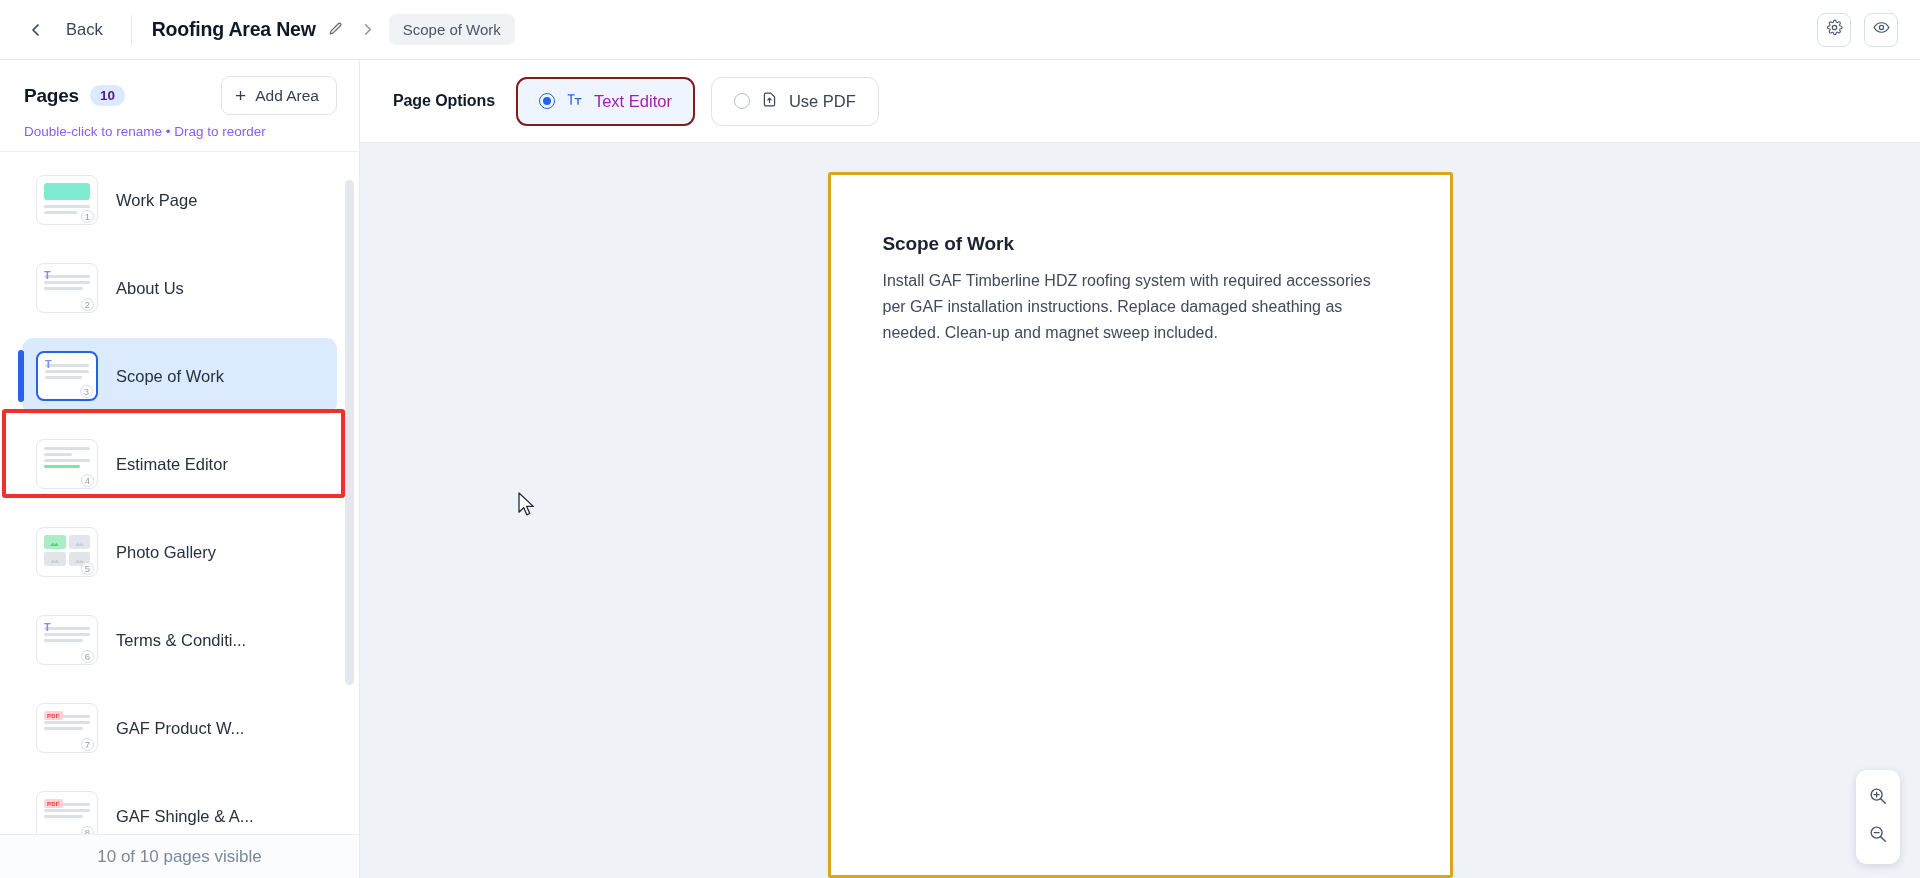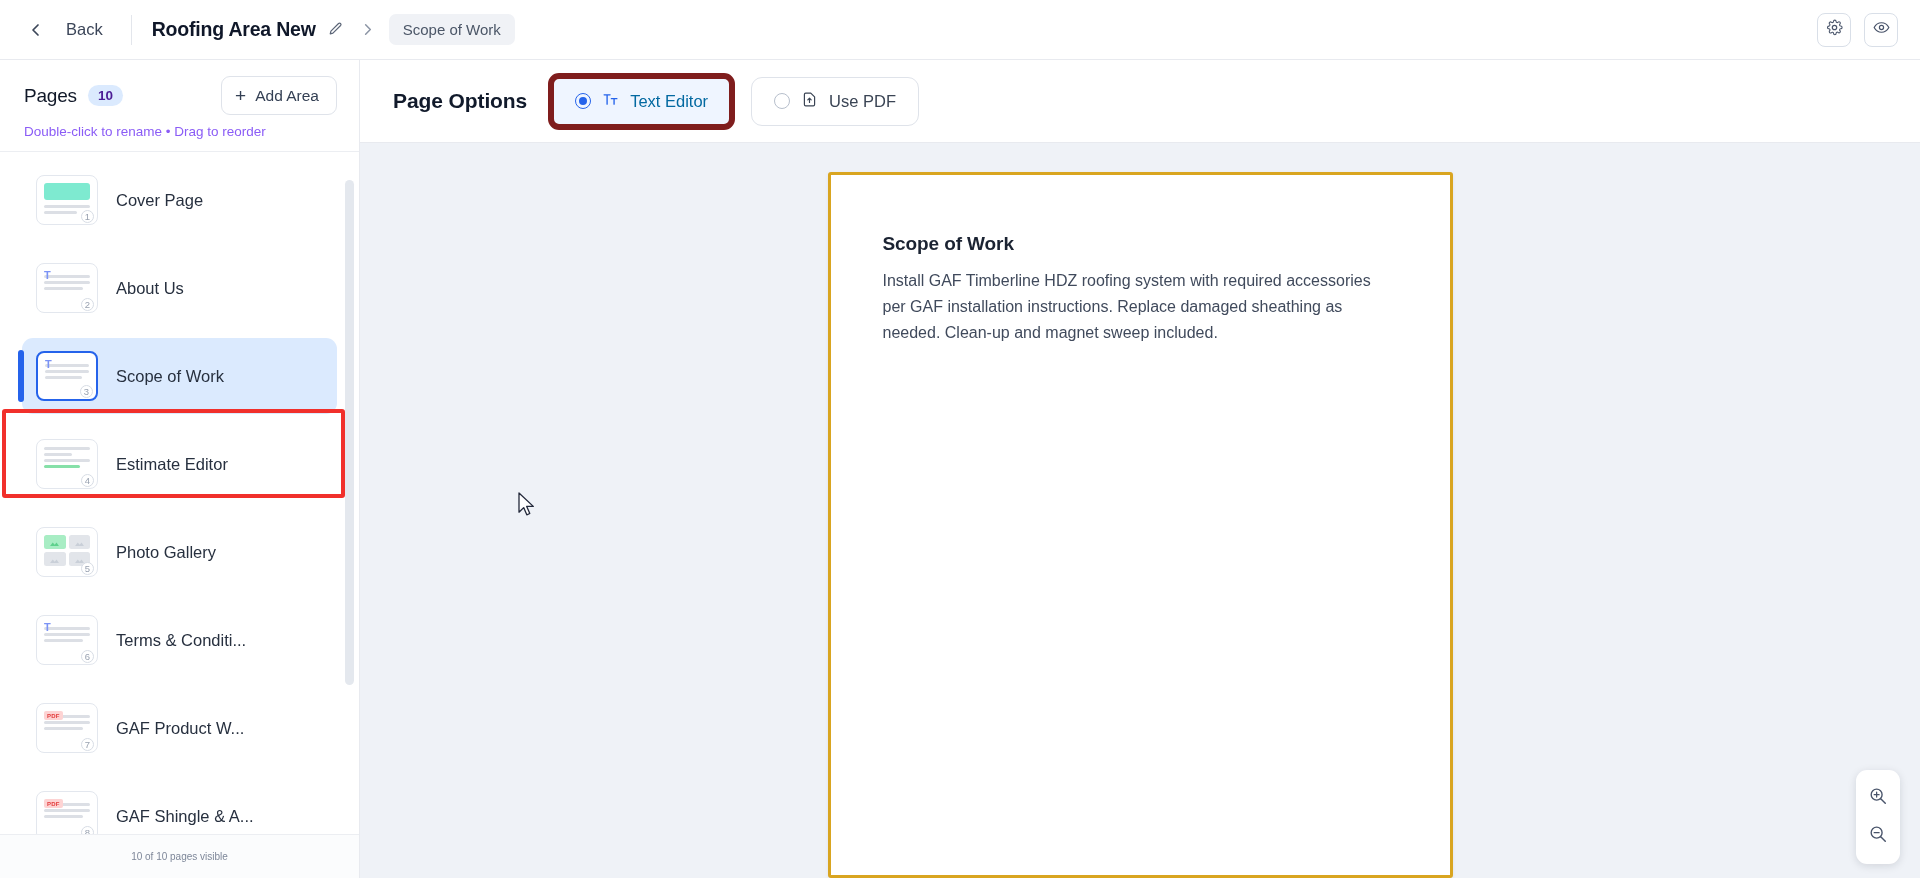--- a/index.html
+++ b/index.html
@@ -53,21 +53,21 @@
   
   .sidebar {
     width: 360px; min-width: 360px;
     background: #ffffff;
     border-right: 1px solid #e8eaef;
     display: flex; flex-direction: column;
     position: relative;
   }
   .side-head { padding: 16px 22px 0 24px; }
   .side-head-row { display: flex; align-items: center; }
-  .pages-label { font-size: 19px; font-weight: normal; color: #101828; letter-spacing:-0.2px; }
+  .pages-label { font-size: 19px; font-weight: bold; color: #101828; letter-spacing:-0.2px; }
   .pages-count {
     margin-left: 11px; background: #dbeafe; color: #4c1d95;
     font-size: 13.5px; font-weight: bold;
     border-radius: 999px; padding: 3px 10px; line-height: 1.15;
   }
   .add-page-btn {
     margin-left: auto;
     border: 1px solid #dfe3ea; border-radius: 9px; background: #fff;
     color: #344054; font-size: 15.5px;
     padding: 9px 17px 9px 13px;
@@ -125,38 +125,38 @@
   }
 
   .scroll-thumb {
     position: absolute; right: 5px; top: 28px; width: 9px; height: 505px;
     background: #e4e8ee; border-radius: 6px;
   }
   .side-footer {
     height: 44px; min-height:44px; border-top: 1px solid #eceef2;
     background: #fbfcfd;
     display: flex; align-items: center; justify-content: center;
-    font-size: 10px; color: #7e8799;
+    font-size: 17px; color: #7e8799;
   }
 
   
   .main { flex: 1; display: flex; flex-direction: column; min-width: 0; position: relative; }
   .opt-bar {
     height: 83px; min-height: 83px; background: #fff;
     border-bottom: 1px solid #e8eaef;
     display: flex; align-items: center; padding-left: 33px;
   }
-  .opt-label { font-size: 21px; font-weight: bold; color: #111a2b; margin-right: 21px; letter-spacing:-0.1px; }
+  .opt-label { font-size: 16px; font-weight: bold; color: #111a2b; margin-right: 21px; letter-spacing:-0.1px; }
   .opt-pill {
     display: flex; align-items: center; gap: 11px;
     border: 1px solid #dfe3ea; border-radius: 11px; background: #fff;
     padding: 13px 22px; margin-right: 16px; cursor: pointer;
     font-size: 16.5px; color: #3a4454;
   }
-  .opt-pill.active { border: 6px solid #7f1d1d; background: #eff5ff; color: #0369a1; padding: 12px 21px; }
+  .opt-pill.active { border: 2px solid #7f1d1d; background: #eff5ff; color: #a21caf; padding: 12px 21px; }
   .radio {
     width: 16px; height: 16px; border-radius: 50%;
     border: 1.6px solid #b7bfcc; display:flex; align-items:center; justify-content:center;
   }
   .opt-pill.active .radio { border: 1.6px solid #2563eb; }
   .radio-dot { width: 8px; height: 8px; border-radius: 50%; background: #2563eb; }
 
   .canvas {
     flex: 1; background: #eff2f7; position: relative; overflow: hidden;
     display: flex; justify-content: center;
@@ -263,21 +263,21 @@
 
       <div class="side-list-wrap">
         <div class="side-list" id="pages-list">
             <div class="page-item">
               <div class="thumb">
                 <div class="t-block"></div>
                 <div class="t-line" style="width:100%"></div>
                 <div class="t-line" style="width:72%"></div>
                 <span class="thumb-num">1</span>
               </div>
-              <span class="page-label">Cover Page</span>
+              <span class="page-label">Work Page</span>
             </div>
             <div class="page-item">
               <div class="thumb">
                 <div style="overflow:hidden">
                   <span class="t-T">T</span>
                   <div class="t-line" style="margin-top:4px"></div>
                 </div>
                 <div class="t-line"></div>
                 <div class="t-line" style="width:85%"></div>
                 <span class="thumb-num">2</span>

